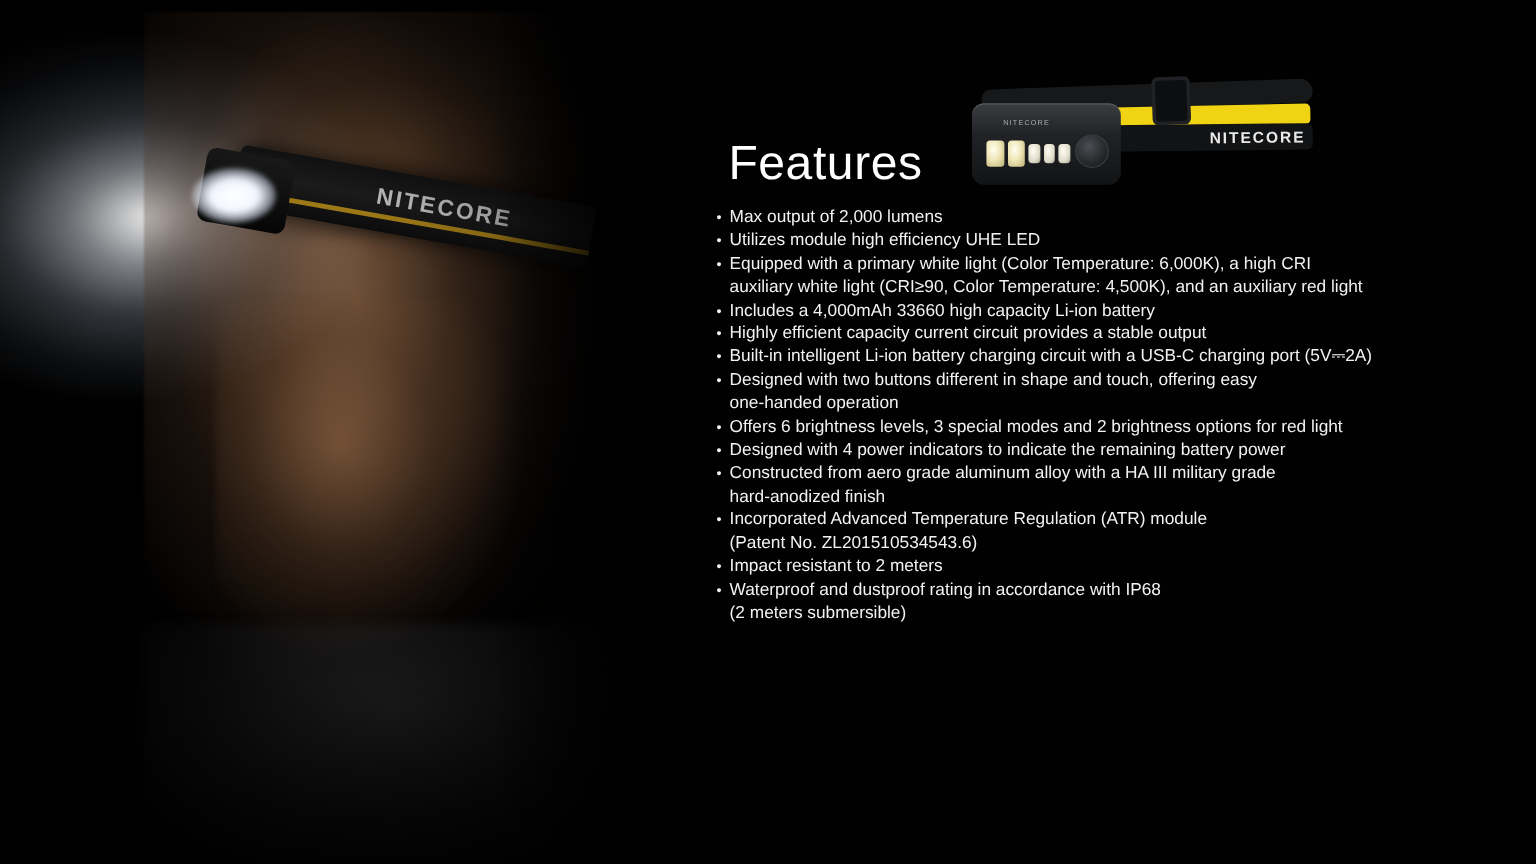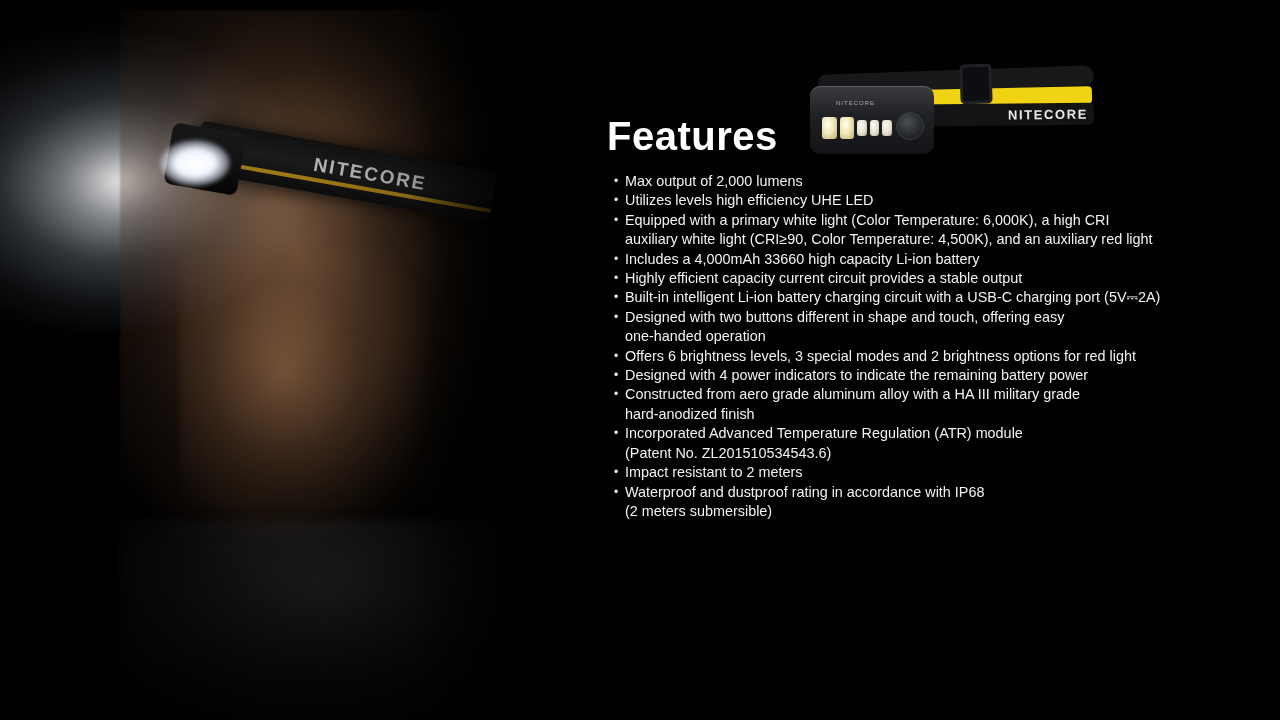--- a/index.html
+++ b/index.html
@@ -159,27 +159,27 @@
     left: 595px;
     top: 0;
     width: 685px;
     height: 720px;
   }
   .title {
     position: absolute;
     left: 12px;
     top: 114px;
     font-size: 40px;
-    font-weight: bold;
+    font-weight: normal;
     letter-spacing: 0.5px;
     color: #ffffff;
   }
   .features {
     position: absolute;
-    left: 18px;
+    left: 1px;
     top: 172px;
     width: 600px;
     list-style: none;
     margin: 0;
     padding: 0;
   }
   .features li {
     position: relative;
     font-size: 14.4px;
     line-height: 19.4px;
@@ -355,21 +355,21 @@
           <div class="lens small"></div>
         </div>
         <div class="lamp-knob"></div>
       </div>
     </div>
 
     <div class="title">Features</div>
 
     <ul class="features">
       <li>Max output of 2,000 lumens</li>
-      <li>Utilizes levels high efficiency UHE LED</li>
+      <li>Utilizes module high efficiency UHE LED</li>
       <li>Equipped with a primary white light (Color Temperature: 6,000K), a high CRI
  auxiliary white light (CRI≥90, Color Temperature: 4,500K), and an auxiliary red light</li>
       <li>Includes a 4,000mAh 33660 high capacity Li-ion battery</li>
       <li>Highly efficient capacity current circuit provides a stable output</li>
       <li>Built-in intelligent Li-ion battery charging circuit with a USB-C charging port (5V⎓2A)</li>
       <li>Designed with two buttons different in shape and touch, offering easy
  one-handed operation</li>
       <li>Offers 6 brightness levels, 3 special modes and 2 brightness options for red light</li>
       <li>Designed with 4 power indicators to indicate the remaining battery power</li>
       <li>Constructed from aero grade aluminum alloy with a HA III military grade

